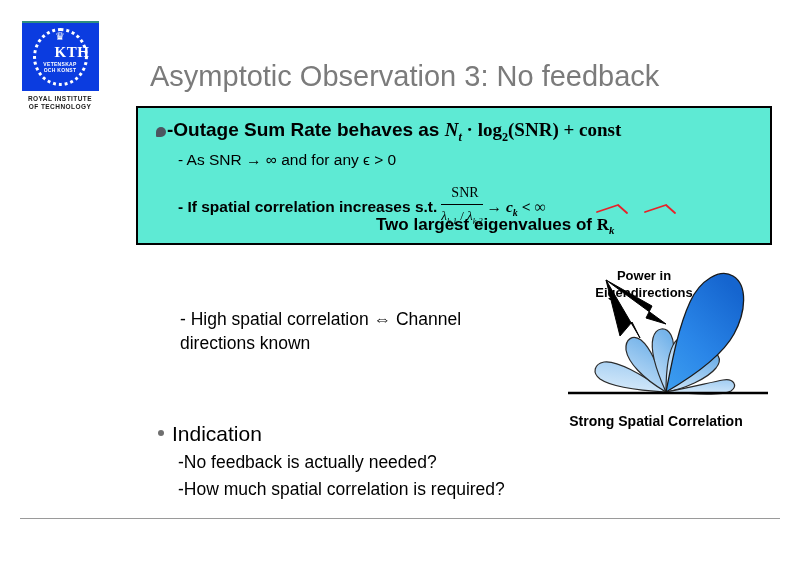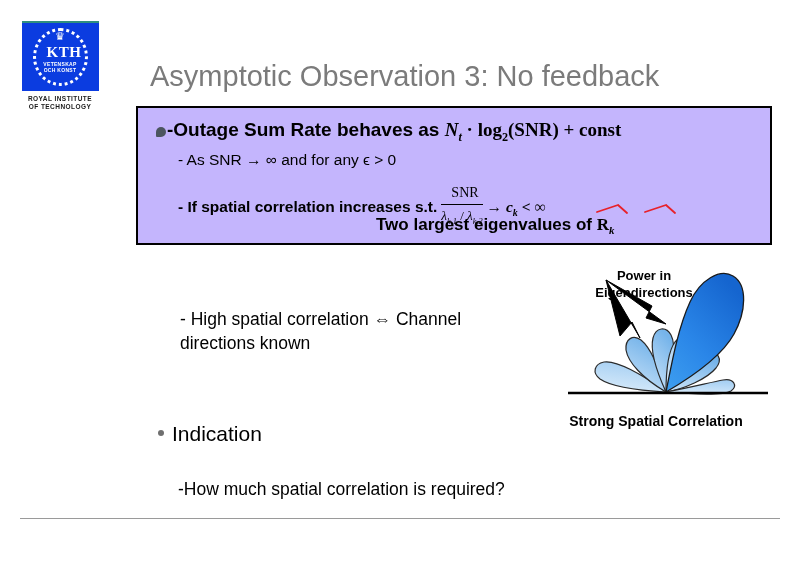--- a/index.html
+++ b/index.html
@@ -50,21 +50,21 @@
     top: 9px;
     transform: translateX(-50%);
     width: 20px;
     height: 9px;
     color: #ffffff;
     font-size: 11px;
     line-height: 9px;
   }
   #logo-kth {
     position: absolute;
-    left: 4px;
+    left: 12px;
     top: 22px;
     width: 100%;
     text-align: center;
     color: #ffffff;
     font-family: "Liberation Serif", serif;
     font-size: 15px;
     font-weight: bold;
     letter-spacing: 0.5px;
     line-height: 15px;
   }
@@ -107,21 +107,21 @@
 
   
   #statement-box {
     position: absolute;
     left: 136px;
     top: 106px;
     width: 636px;
     height: 139px;
     border: 2px solid #000000;
     box-sizing: border-box;
-    background: #c4b5fd;
+    background: #5eead4;
   }
   .mathserif {
     font-family: "Liberation Serif", serif;
   }
   .it { font-style: italic; }
   sub { font-size: 0.64em; }
 
   #statement-line1 {
     position: absolute;
     left: 18px;
@@ -327,20 +327,21 @@
     <div id="statement-line4">
       <span>Two largest eigenvalues of </span><span class="mathserif" style="font-weight:bold;">R</span><sub class="mathserif it">k</sub>
     </div>
   </div>
 
   <div class="bullet-l2" id="proof-sub">-  High spatial correlation ⇔ Channel directions known</div>
 
   <div class="bullet-l1" id="indication">
     <span class="dot"></span><span>Indication</span>
   </div>
+  <div class="bullet-l2" id="indication-sub1">-No feedback is actually needed?</div>
   <div class="bullet-l2" id="indication-sub2">-How much spatial correlation is required?</div>
 
   <div id="figure">
     <div id="fig-label-1">Power in</div>
     <div id="fig-label-2">Eigendirections</div>
 
     <svg id="fig-svg" width="272" height="146" viewBox="0 0 272 146">
       <defs>
         <linearGradient id="mainLobeGrad" x1="0" y1="1" x2="0.7" y2="0">
           <stop offset="0%" stop-color="#3e9ff0"></stop>

